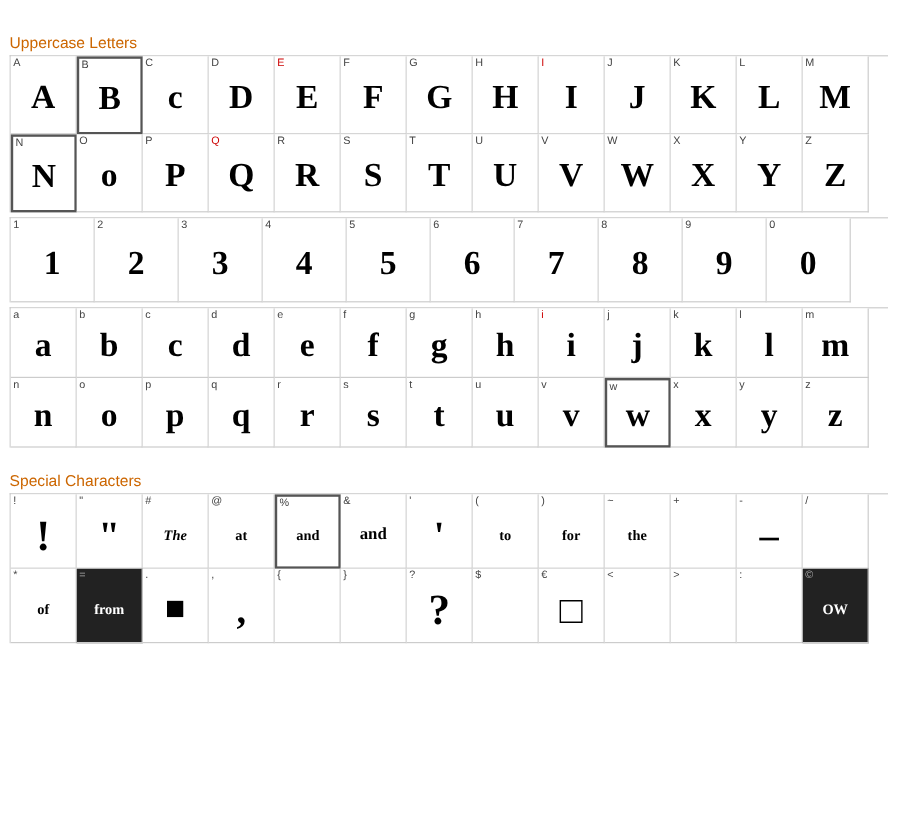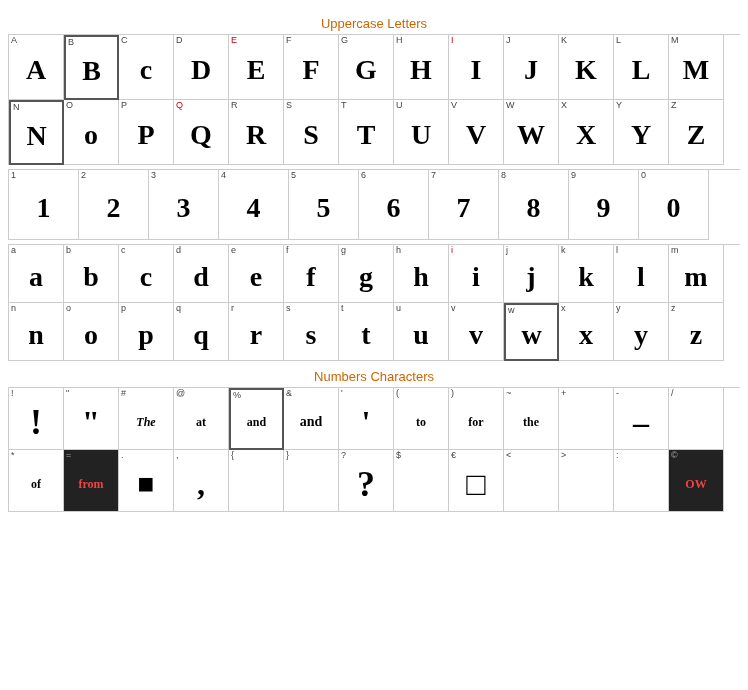--- a/index.html
+++ b/index.html
@@ -6,22 +6,21 @@
     body {
       font-family: Arial, sans-serif;
       background: #fff;
       padding: 8px;
       width: 748px;
     }
     .section-title {
       font-size: 13px;
       color: #cc6600;
       margin-bottom: 3px;
-      margin-top: 8px;
-      text-align: center;
+      margin-top: 20px;
     }
     .grid {
       display: flex;
       flex-wrap: wrap;
       border-left: 1px solid #ccc;
       border-top: 1px solid #ccc;
       margin-bottom: 4px;
     }
     .cell {
       border-right: 1px solid #ccc;
@@ -85,21 +84,21 @@
     
     .special-grid .cell {
       width: 55px;
       height: 62px;
     }
     
     .cell.inverted {
       background: #222;
     }
     .cell.inverted .cell-char {
-      color: #ef4444;
+      color: #ffffff;
     }
     .cell.inverted .cell-label {
       color: #aaa;
     }
   </style>
 </head>
 <body>
 
 <div id="app">
     <div class="section-title">Uppercase Letters</div>
@@ -350,21 +349,21 @@
       </div>
       <div class="cell">
         <span class="cell-label">y</span>
         <span class="cell-char">y</span>
       </div>
       <div class="cell">
         <span class="cell-label">z</span>
         <span class="cell-char">z</span>
       </div>
     </div>
-    <div class="section-title">Numbers Characters</div>
+    <div class="section-title">Special Characters</div>
     <div class="grid special-grid">
       <div class="cell">
         <span class="cell-label">!</span>
         <span class="cell-char huge">!</span>
       </div>
       <div class="cell">
         <span class="cell-label">"</span>
         <span class="cell-char big">"</span>
       </div>
       <div class="cell">

